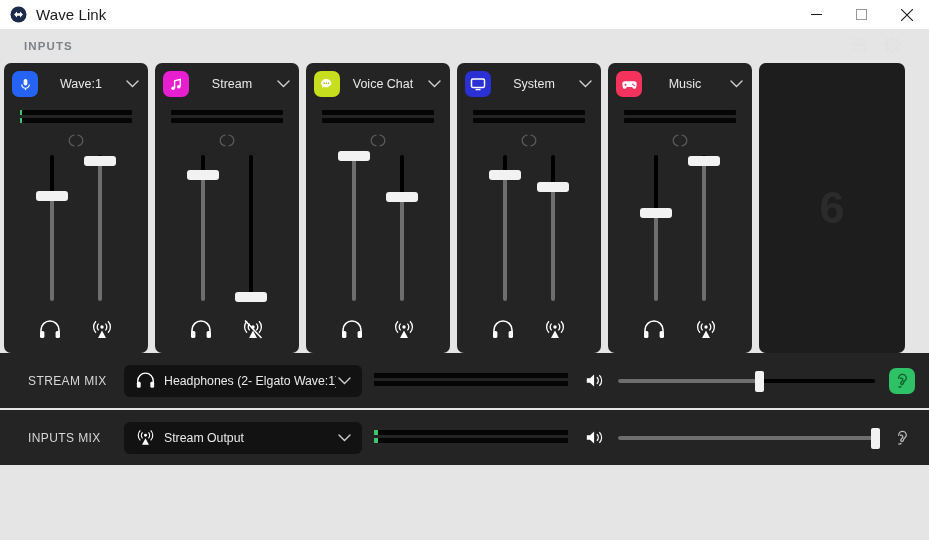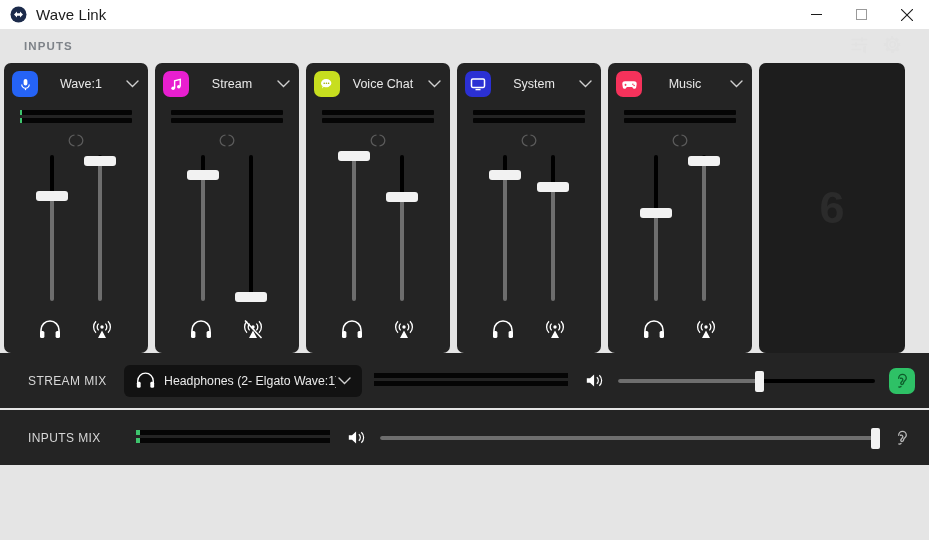--- a/index.html
+++ b/index.html
@@ -544,20 +544,36 @@
     <div class="ear-btn ear-on">
       <svg width="17" height="17" viewBox="0 0 18 18">
           <path d="M5 6.6a4 4 0 118 0c0 2.2-2 2.6-2.6 4-.4 1-.2 2.4-1.7 2.6-1.1.1-1.7-.7-1.5-1.6.3-1.4 2.2-2 2.2-3.6A2 2 0 007 6.6" stroke="#0d5c2a" stroke-width="1.4" fill="none" stroke-linecap="round"></path>
           <path d="M7.4 15.4c-.6.6-1.5.8-2.3.4" stroke="#0d5c2a" stroke-width="1.4" fill="none" stroke-linecap="round"></path>
         </svg>
     </div>
   </div>
 
   <div class="out-row">
     <div class="out-label">INPUTS MIX</div>
+    <div class="out-select">
+      <span class="sel-icon">
+        <svg width="19" height="17" viewBox="0 0 22 19">
+          <circle cx="11" cy="7" r="1.7" fill="#fff"></circle>
+          <path d="M7.6 3.6a4.8 4.8 0 000 6.8 M14.4 3.6a4.8 4.8 0 010 6.8" stroke="#fff" stroke-width="1.3" fill="none"></path>
+          <path d="M5 1.2a8.2 8.2 0 000 11.6 M17 1.2a8.2 8.2 0 010 11.6" stroke="#fff" stroke-width="1.3" fill="none"></path>
+          <path d="M11 10.5 L15 18 H7 Z" fill="#fff"></path>
+        </svg>
+      </span>
+      <span class="sel-text">Stream Output</span>
+      <span class="sel-caret">
+        <svg width="13" height="8" viewBox="0 0 13 8">
+            <path d="M1 1 L6.5 6.5 L12 1" stroke="#cfcfcf" stroke-width="1.4" fill="none" stroke-linecap="round"></path>
+          </svg>
+      </span>
+    </div>
     <div class="out-meters">
       <div class="out-meter">
           <i style="width:2%"></i>
         </div>
       <div class="out-meter">
           <i style="width:2%"></i>
         </div>
     </div>
     <span class="spk">
       <svg width="20" height="17" viewBox="0 0 22 18">

